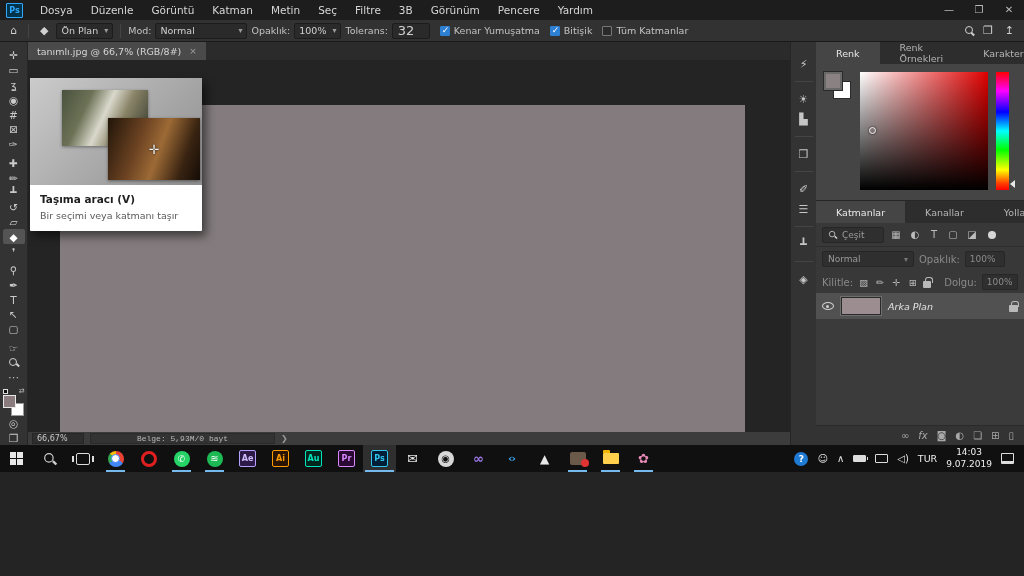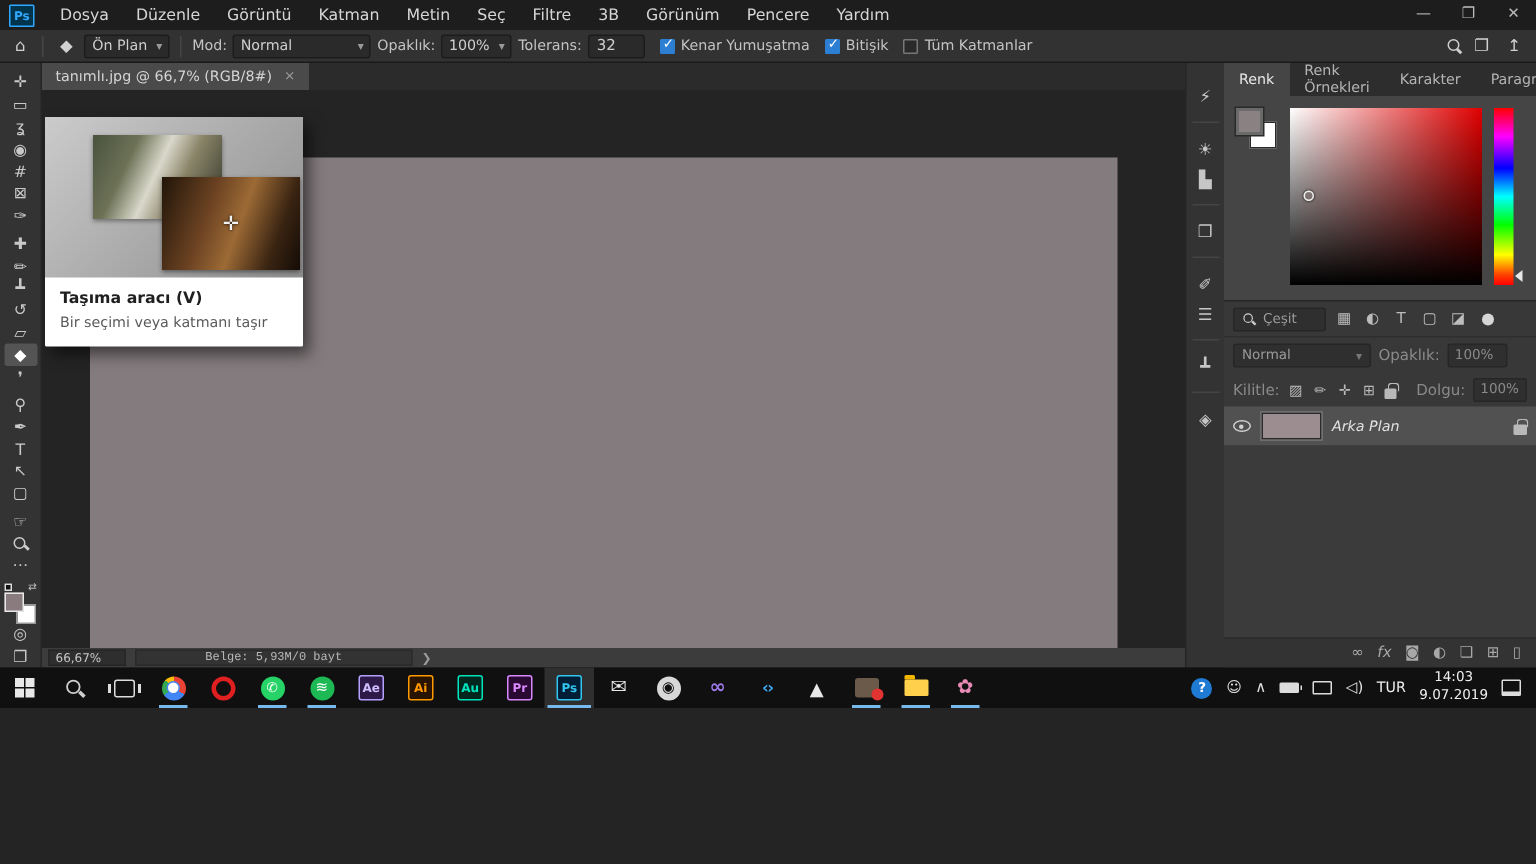--- a/index.html
+++ b/index.html
@@ -17,21 +17,21 @@
   .win-btn { width:30px; text-align:center; font-size:10px; color:#bbb; line-height:20px; }
 
   
   .optionsbar { height:22px; background:#323232; border-bottom:1px solid #1a1a1a; display:flex; align-items:center; gap:4px; padding:0 6px; flex:0 0 auto; }
   .ob-icon { color:#d0d0d0; font-size:11px; padding:0 4px; }
   .vdiv { width:1px; height:14px; background:#454545; margin:0 3px; }
   .select-box { background:#2a2a2a; border:1px solid #1c1c1c; border-radius:2px; height:16px;
     display:flex; align-items:center; padding:0 4px; gap:6px; color:#cfcfcf; font-size:9.5px; }
   .select-box::after { content:"▾"; font-size:8px; color:#9a9a9a; }
   .num-box { background:#2a2a2a; border:1px solid #1c1c1c; border-radius:2px; height:16px;
-    display:flex; align-items:center; padding:0 5px; color:#cfcfcf; font-size:10px; }
+    display:flex; align-items:center; padding:0 5px; color:#cfcfcf; font-size:13px; }
   .ob-label { color:#c3c3c3; font-size:9.5px; }
   .checkbox { display:flex; align-items:center; gap:4px; margin-left:6px; }
   .cb-sq { width:10px; height:10px; border:1px solid #777; border-radius:1px; background:#2a2a2a; position:relative; }
   .cb-sq.checked { background:#2d7fd3; border-color:#2d7fd3; }
   .cb-sq.checked::after { content:"✓"; position:absolute; left:1px; top:-2px; color:#fff; font-size:9px; }
   .mag { position:relative; width:11px; height:11px; display:inline-block; }
   .mag::before { content:""; position:absolute; left:1px; top:1px; width:6px; height:6px; border:1.4px solid #cfcfcf; border-radius:50%; }
   .mag::after { content:""; position:absolute; left:7.5px; top:7.5px; width:3.5px; height:1.5px; background:#cfcfcf; transform:rotate(45deg); }
 
   
@@ -79,21 +79,21 @@
   .sb-arrow { color:#9a9a9a; font-size:8px; }
 
   
   .dock { width:26px; background:#333333; border-left:1px solid #262626; display:flex; flex-direction:column; align-items:center; padding-top:12px; gap:0; flex:0 0 auto; }
   .dock-icon { width:20px; height:20px; display:flex; align-items:center; justify-content:center; color:#c6c6c6; font-size:11px; }
   .dock-div { width:18px; height:1px; background:#454545; margin:7px 0; }
 
   
   .panels { width:208px; background:#383838; display:flex; flex-direction:column; flex:0 0 auto; }
   .panel-tabs { height:22px; background:#2d2d2d; display:flex; align-items:flex-end; flex:0 0 auto; }
-  .panel-tab { height:22px; display:flex; align-items:center; padding:0 10px; font-size:9.5px; color:#b5b5b5; }
+  .panel-tab { height:22px; display:flex; align-items:center; padding:0 20px; font-size:9.5px; color:#b5b5b5; }
   .panel-tab.active { background:#454545; color:#e8e8e8; }
   .panel-tabs .spacer { flex:1; }
   .hamburger { width:14px; height:9px; margin:0 6px 6px 0; border-top:1.5px solid #bbb; border-bottom:1.5px solid #bbb; position:relative; }
   .hamburger::after { content:""; position:absolute; left:0; top:2.5px; width:100%; height:1.5px; background:#bbb; }
 
   .color-panel { background:#454545; padding:8px 8px 10px 8px; display:flex; gap:8px; flex:0 0 auto; }
   .cp-swatches { position:relative; width:28px; height:28px; }
   .cp-fg { position:absolute; left:0; top:0; width:18px; height:18px; background:#8a8183; border:2px solid #6a6a6a; outline:1px solid #2a2a2a; z-index:2; }
   .cp-bg { position:absolute; left:9px; top:9px; width:18px; height:18px; background:#fff; border:1px solid #2a2a2a; }
   .cp-grad { position:relative; width:128px; height:118px;
@@ -342,20 +342,27 @@
         </div>
         <div class="cp-grad">
           <span class="cp-cursor"></span>
         </div>
         <div class="cp-hue">
           <span class="hue-pointer"></span>
         </div>
       </div>
 
       <div class="layers-panel">
+        <div class="panel-tabs">
+          <span class="panel-tab active">Katmanlar</span>
+          <span class="panel-tab">Kanallar</span>
+          <span class="panel-tab">Yollar</span>
+          <span class="spacer"></span>
+          <span class="hamburger"></span>
+        </div>
 
         <div class="lp-row lp-filter">
           <span class="lp-filter-select">
             <span class="mag" style="transform:scale(.8);"></span>
             <span>Çeşit</span>
           </span>
           <span class="lp-ficon">▦</span>
           <span class="lp-ficon">◐</span>
           <span class="lp-ficon">T</span>
           <span class="lp-ficon">▢</span>

